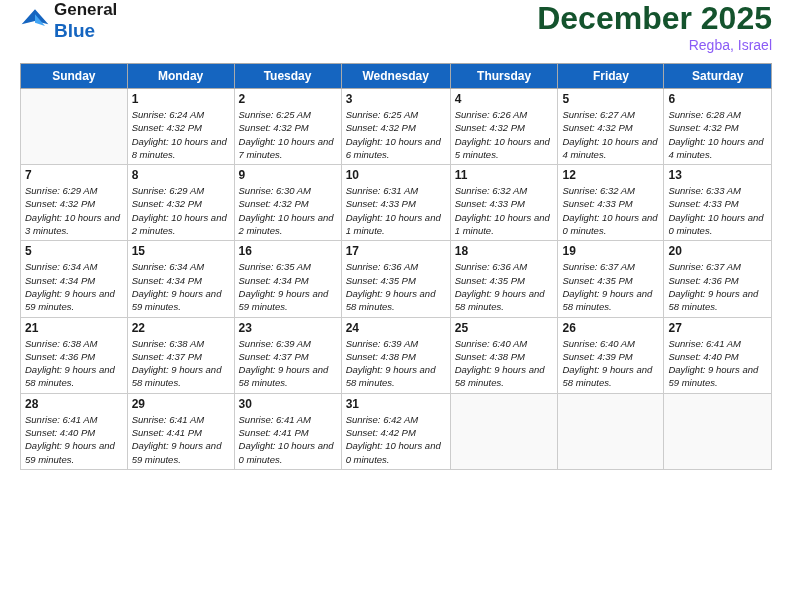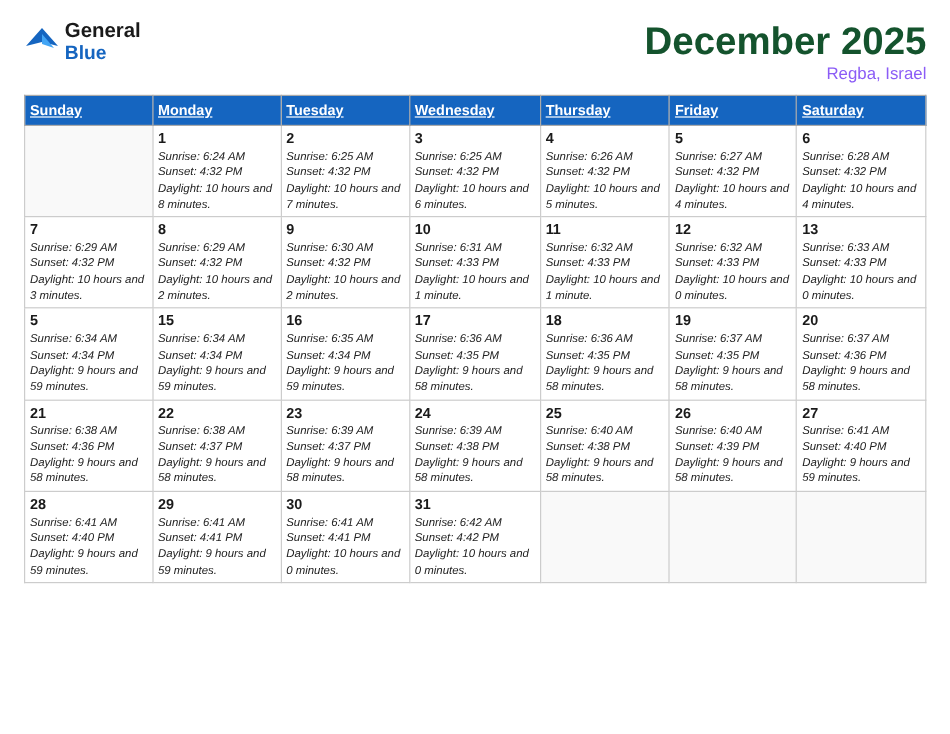--- a/index.html
+++ b/index.html
@@ -7,21 +7,21 @@
       font-family: Arial, sans-serif;
       background: #fff;
       width: 792px;
       height: 612px;
       overflow: hidden;
     }
     .page {
       width: 792px;
       height: 612px;
       background: #fff;
-      padding: 16px 20px;
+      padding: 0 20px;
     }
     .header {
       display: flex;
       justify-content: space-between;
       align-items: flex-start;
       margin-bottom: 10px;
     }
     .logo {
       display: flex;
       align-items: center;
@@ -47,23 +47,22 @@
       width: 100%;
       border-collapse: collapse;
       font-size: 10.5px;
     }
     .calendar thead th {
       background: #1565c0;
       color: #fff;
       font-size: 12px;
       font-weight: bold;
       padding: 5px 4px;
-      text-align: left;
+      text-align: center;
       border: 1px solid #aaa;
-      text-decoration: underline;
     }
     .calendar tbody td {
       border: 1px solid #ccc;
       vertical-align: top;
       padding: 3px 4px;
       width: 113px;
       min-height: 70px;
     }
     .day-num {
       font-size: 12px;
@@ -87,21 +86,21 @@
 
 <div class="page">
   <div class="header">
     <div class="logo">
       <svg class="logo-bird" viewBox="0 0 36 36">
         <polygon points="18,4 34,22 18,18 2,22" fill="#1565c0"></polygon>
         <polygon points="18,10 30,24 18,20" fill="#42a5f5"></polygon>
       </svg>
       <div style="line-height:1.15">
         <div style="font-size:17px;font-weight:bold;color:#1a1a1a;">General</div>
-        <div style="font-size:16px;font-weight:bold;color:#1565c0;">Blue</div>
+        <div style="font-size:19px;font-weight:bold;color:#1565c0;">Blue</div>
       </div>
     </div>
     <div class="title-block">
       <div class="month-title">December 2025</div>
       <div class="location">Regba, Israel</div>
     </div>
   </div>
 
   <table class="calendar">
     <thead>

